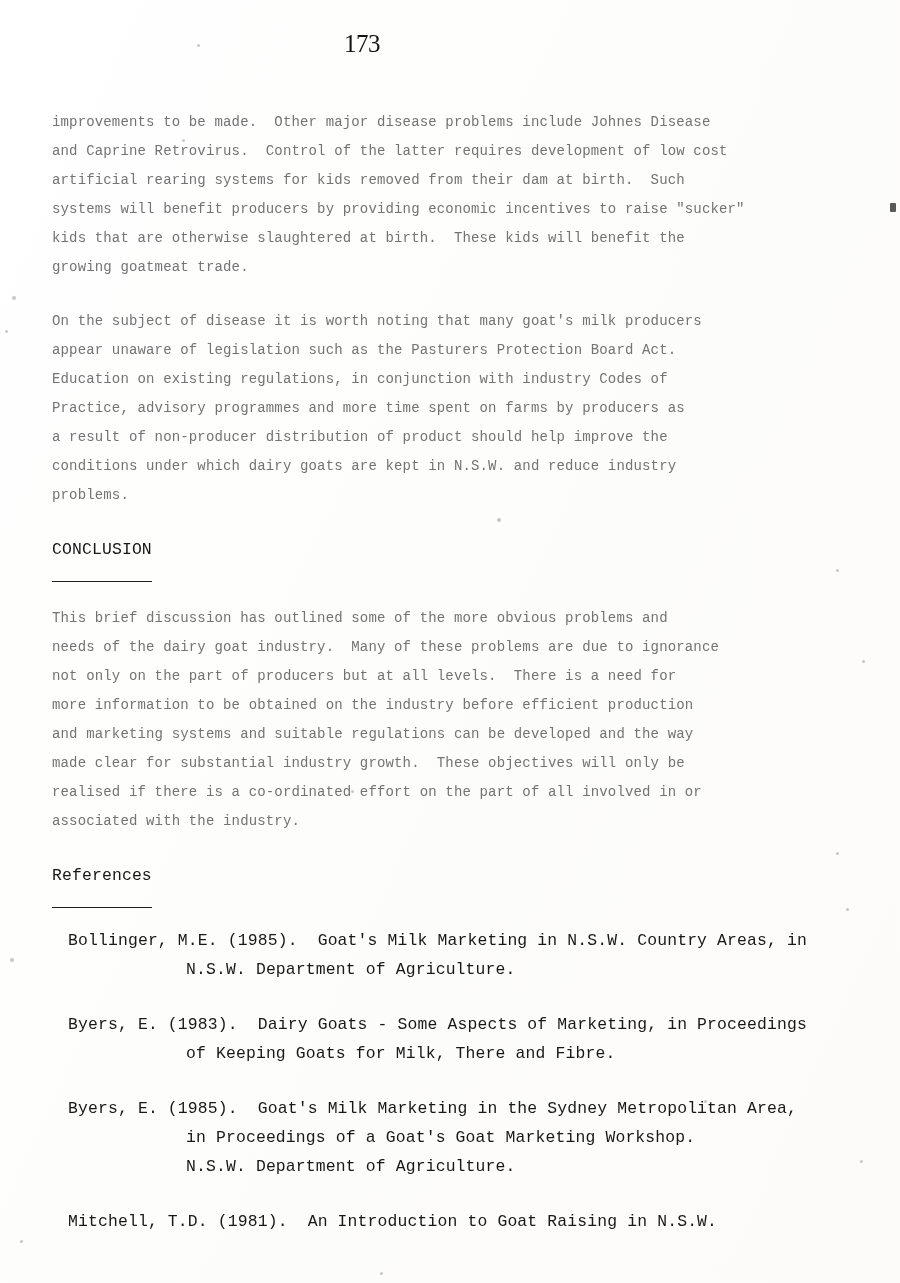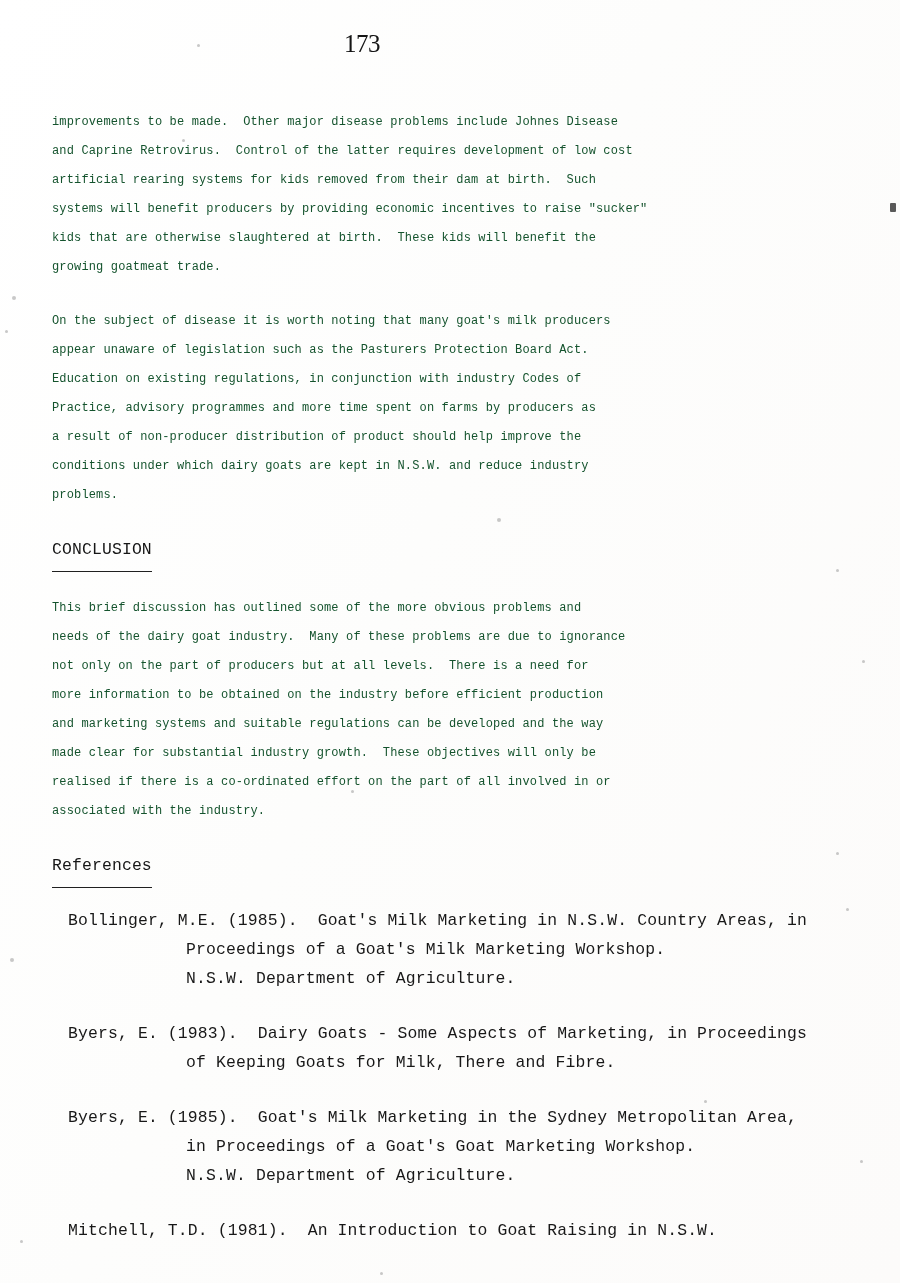--- a/index.html
+++ b/index.html
@@ -41,37 +41,37 @@
 
   .body-text {
     position: absolute;
     left: 52px;
     top: 108px;
     width: 800px;
   }
 
   p.para {
     margin: 0 0 25px 0;
-    font-size: 12px;
+    font-size: 14px;
     line-height: 29px;
     letter-spacing: 0.15px;
     white-space: pre-wrap;
-    color: #14532d;
+    color: #737373;
   }
 
   p.para:last-child { margin-bottom: 0; }
 
   .section-heading {
     margin: 0 0 8px 0;
     font-size: 16.4px;
     line-height: 29px;
     letter-spacing: 0.15px;
     display: inline-block;
     border-bottom: 1.6px solid #202020;
-    padding-bottom: 7px;
+    padding-bottom: 17px;
     color: #161616;
   }
 
   .heading-wrap { margin: 0 0 14px 0; }
   .heading-wrap.tight { margin-bottom: 10px; }
 
   .refs {
     margin-top: 2px;
   }
 
@@ -161,21 +161,20 @@
 associated with the industry.</p>
 
     <div class="heading-wrap tight">
       <span class="section-heading">References</span>
     </div>
 
     <div class="refs">
 
       <div class="ref-entry">
         <div class="ref-line-first">Bollinger, M.E. (1985).  Goat's Milk Marketing in N.S.W. Country Areas, in</div>
-        <div class="ref-line-cont">Proceedings of a Goat's Milk Marketing Workshop.</div>
         <div class="ref-line-cont">N.S.W. Department of Agriculture.</div>
       </div>
 
       <div class="ref-entry">
         <div class="ref-line-first">Byers, E. (1983).  Dairy Goats - Some Aspects of Marketing, in Proceedings</div>
         <div class="ref-line-cont">of Keeping Goats for Milk, There and Fibre.</div>
       </div>
 
       <div class="ref-entry">
         <div class="ref-line-first">Byers, E. (1985).  Goat's Milk Marketing in the Sydney Metropolitan Area,</div>

